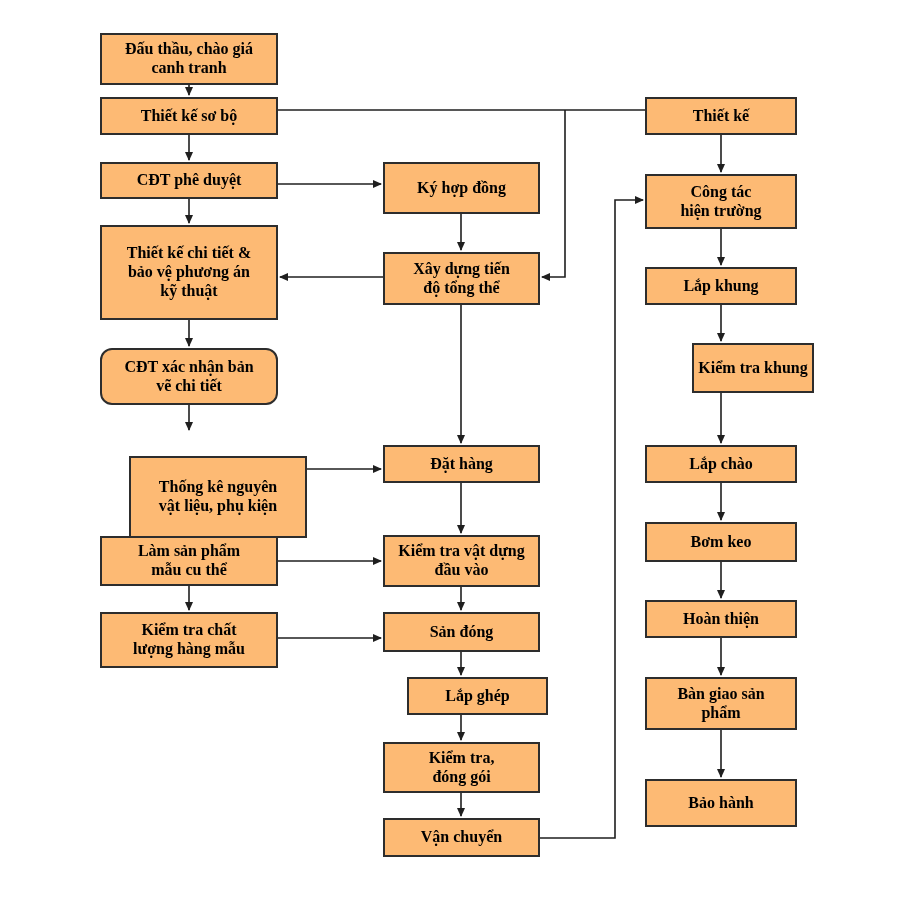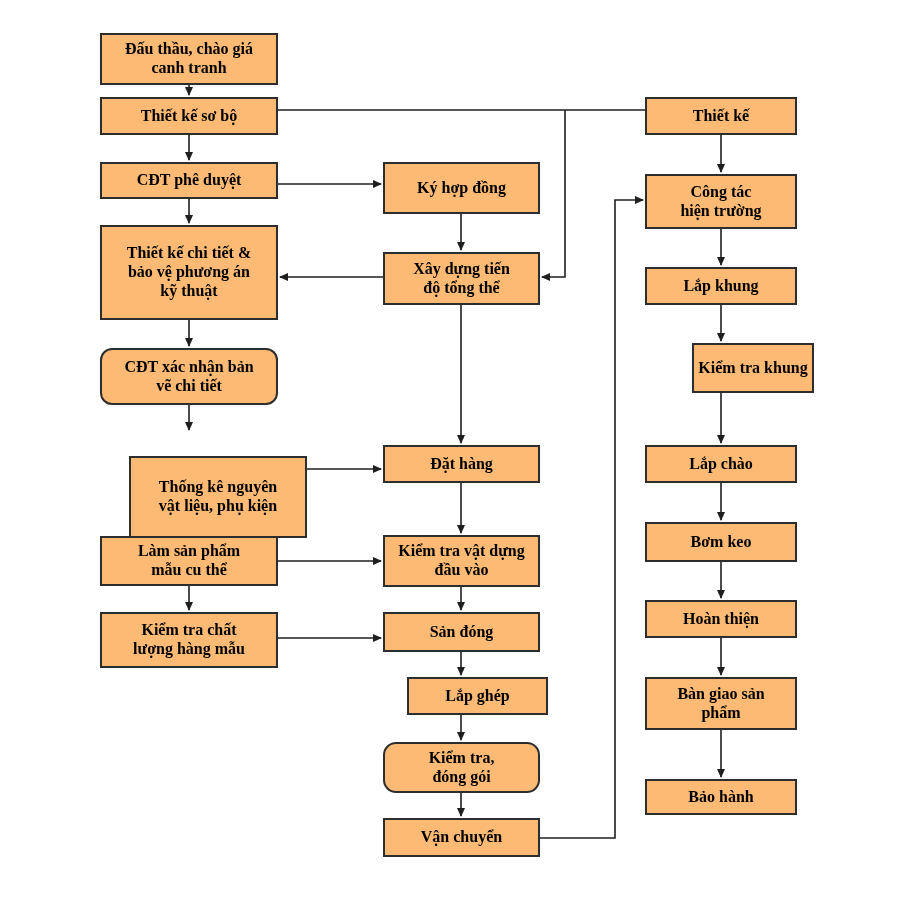--- a/index.html
+++ b/index.html
@@ -101,29 +101,29 @@
 lượng hàng mẫu</div>
 
   <div class="node" style="left:383px; top:162px; width:157px; height:52px;">Ký hợp đồng</div>
   <div class="node" style="left:383px; top:252px; width:157px; height:53px;">Xây dựng tiến
 độ tổng thể</div>
   <div class="node" style="left:383px; top:445px; width:157px; height:38px;">Đặt hàng</div>
   <div class="node" style="left:383px; top:535px; width:157px; height:52px;">Kiểm tra vật dựng
 đầu vào</div>
   <div class="node" style="left:383px; top:612px; width:157px; height:40px;">Sản đóng</div>
   <div class="node" style="left:383px; top:677px; width:141px; height:38px;margin-left:24px;">Lắp ghép</div>
-  <div class="node" style="left:383px; top:742px; width:157px; height:51px;border-radius:13px;">Kiểm tra,
+  <div class="node" style="left:383px; top:742px; width:157px; height:51px;">Kiểm tra,
 đóng gói</div>
   <div class="node" style="left:383px; top:818px; width:157px; height:39px;">Vận chuyển</div>
 
   <div class="node" style="left:645px; top:97px;  width:152px; height:38px;">Thiết kế</div>
   <div class="node" style="left:645px; top:174px; width:152px; height:55px;">Công tác
 hiện trường</div>
   <div class="node" style="left:645px; top:267px; width:152px; height:38px;">Lắp khung</div>
   <div class="node" style="left:645px; top:343px; width:122px; height:50px;margin-left:47px;">Kiểm tra khung</div>
   <div class="node" style="left:645px; top:445px; width:152px; height:38px;">Lắp chào</div>
   <div class="node" style="left:645px; top:522px; width:152px; height:40px;">Bơm keo</div>
   <div class="node" style="left:645px; top:600px; width:152px; height:38px;">Hoàn thiện</div>
   <div class="node" style="left:645px; top:677px; width:152px; height:53px;">Bàn giao sản
 phẩm</div>
-  <div class="node" style="left:645px; top:779px; width:152px; height:36px;text-align:center;">Bảo hành</div>
+  <div class="node" style="left:645px; top:779px; width:152px; height:48px;text-align:center;">Bảo hành</div>
 
 </div>
 
 </body></html>

